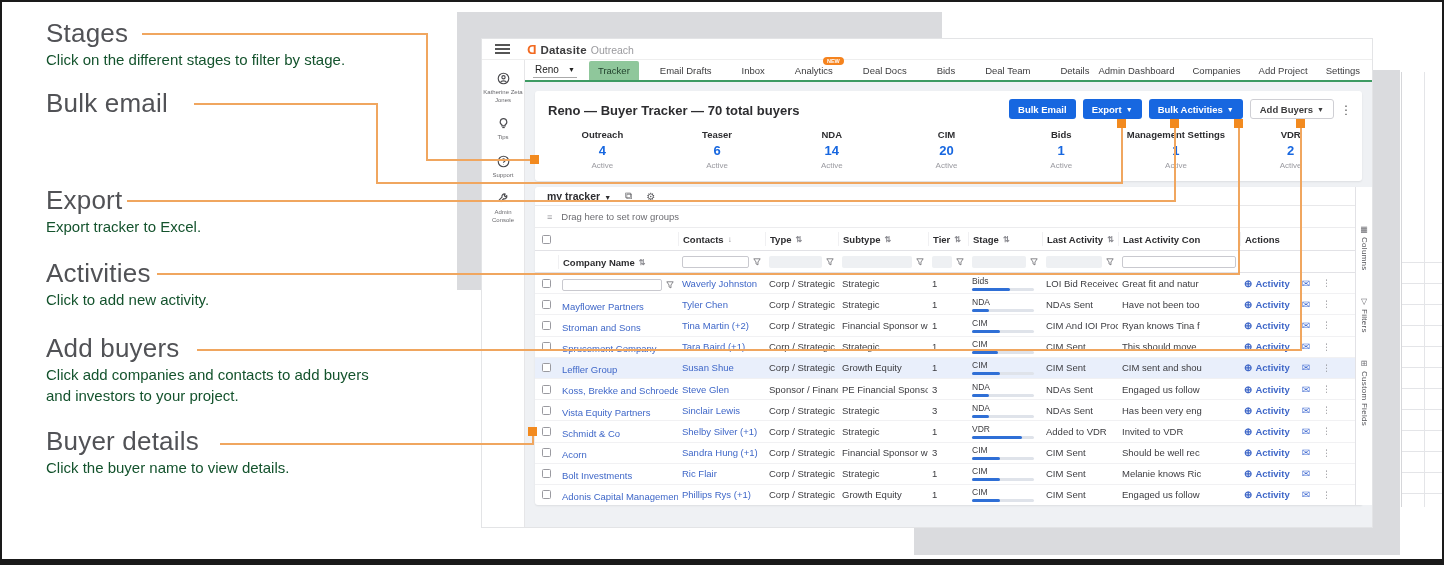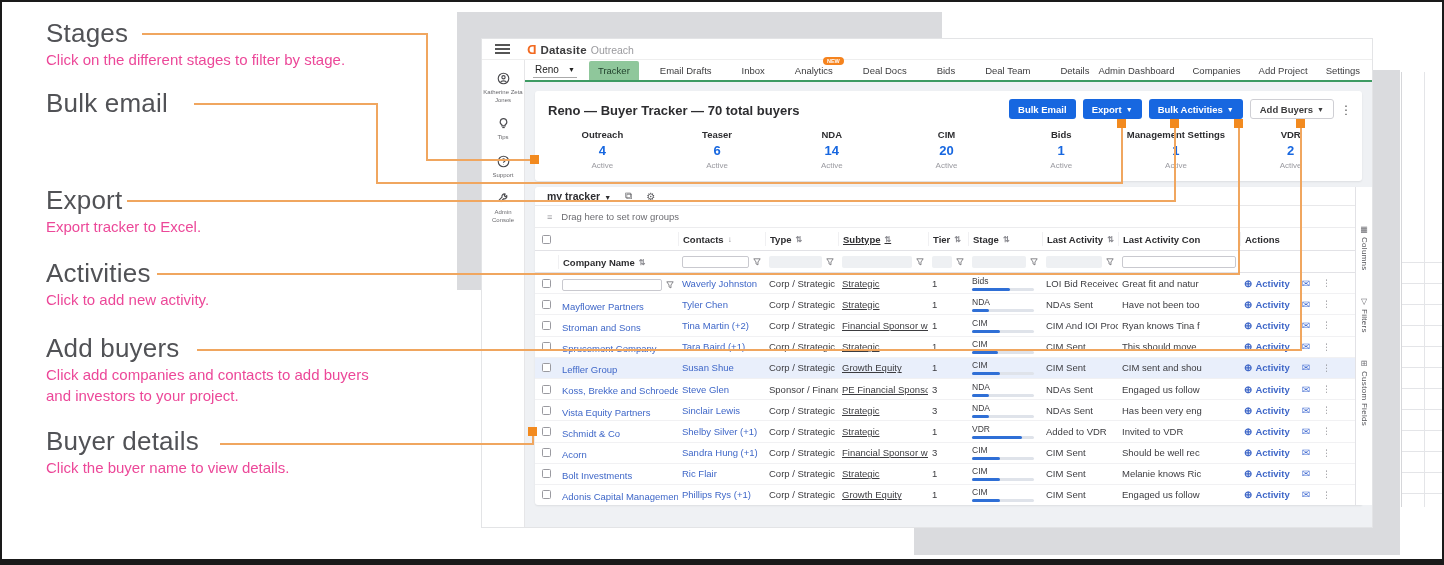--- a/index.html
+++ b/index.html
@@ -14,21 +14,21 @@
   #decor-br { left:912px; top:68px; width:486px; height:485px; }
   #grid-strip { position:absolute; left:1399px; top:70px; width:43px; height:435px;
                 background:#fff; border-left:1px solid #d6d7da; z-index:0; }
   #grid-strip .lines { position:absolute; left:0; top:170px; right:0; bottom:0;
       background:repeating-linear-gradient(to bottom, transparent 0 20px, #e4e5e8 20px 21px); }
   #grid-strip .vline { position:absolute; left:22px; top:0; bottom:0; width:1px; background:#e4e5e8; }
 
   
   .ann { position:absolute; left:44px; width:345px; color:#56575b; z-index:4; }
   .ann h2 { font-size:26px; font-weight:400; letter-spacing:.2px; line-height:1.05; color:#515256; }
-  .ann p { font-size:15px; line-height:1.35; margin-top:3px; color:#ec4899; }
+  .ann p { font-size:15px; line-height:1.35; margin-top:3px; color:#14532d; }
 
   
   .seg { position:absolute; background:#f0a65f; z-index:6; }
   .sq  { position:absolute; width:9px; height:9px; background:#f28a1f; z-index:7; }
 
   
   #app { position:absolute; left:480px; top:37px; width:890px; height:488px;
          background:#fff; z-index:2; box-shadow:0 0 0 1px #e3e4e6; font-size:10px; color:#333; }
 
   
@@ -89,21 +89,21 @@
   #tbl-toolbar { height:19px; display:flex; align-items:center; border-bottom:1px solid #e8e8ea; padding-left:12px; gap:14px; }
   #view-select { font-size:10.5px; font-weight:bold; color:#2d2d30; cursor:pointer; }
   #view-select .caret { font-size:7px; margin-left:4px; }
   .tb-icon { color:#5a5a5e; font-size:10px; cursor:pointer; }
   #row-groups { height:22px; display:flex; align-items:center; gap:9px; padding-left:12px;
                 border-bottom:1px solid #ececee; color:#6d6d72; font-size:9.5px; }
   #row-groups .dg { color:#9a9aa0; font-size:9px; }
 
   .trow { display:flex; align-items:center; }
   .c0{width:23px; display:flex; justify-content:center;} .c1{width:120px;margin-top:46px;} .c2{width:87px;}
-  .c3{width:73px;} .c4{width:90px;text-decoration:underline;} .c5{width:40px;} .c6{width:74px;} .c7{width:76px;}
+  .c3{width:73px;} .c4{width:90px;} .c5{width:40px;} .c6{width:74px;} .c7{width:76px;}
   .c8{width:122px;} .c9{width:114px; display:flex; align-items:center;}
   .cell { padding:0 4px; overflow:hidden; white-space:nowrap; text-overflow:clip; }
 
   #thead { height:23px; border-bottom:1px solid #e2e2e6; font-weight:bold; color:#2d2d30; font-size:9.5px; }
   #thead .cell { border-left:1px solid #f0f0f2; height:14px; display:flex; align-items:center; gap:4px; }
   #thead .c0 { border-left:none; }
   .sort { color:#8a8a90; font-size:8px; }
 
   #filters { height:22px; border-bottom:1px solid #e2e2e6; }
   #filters .cell { display:flex; align-items:center; gap:4px; }

